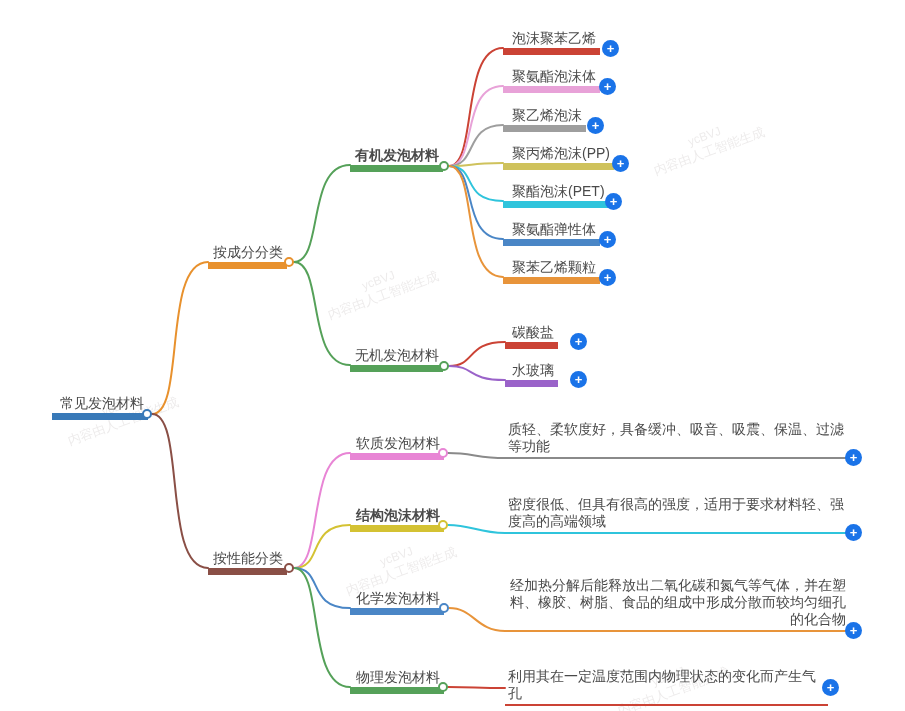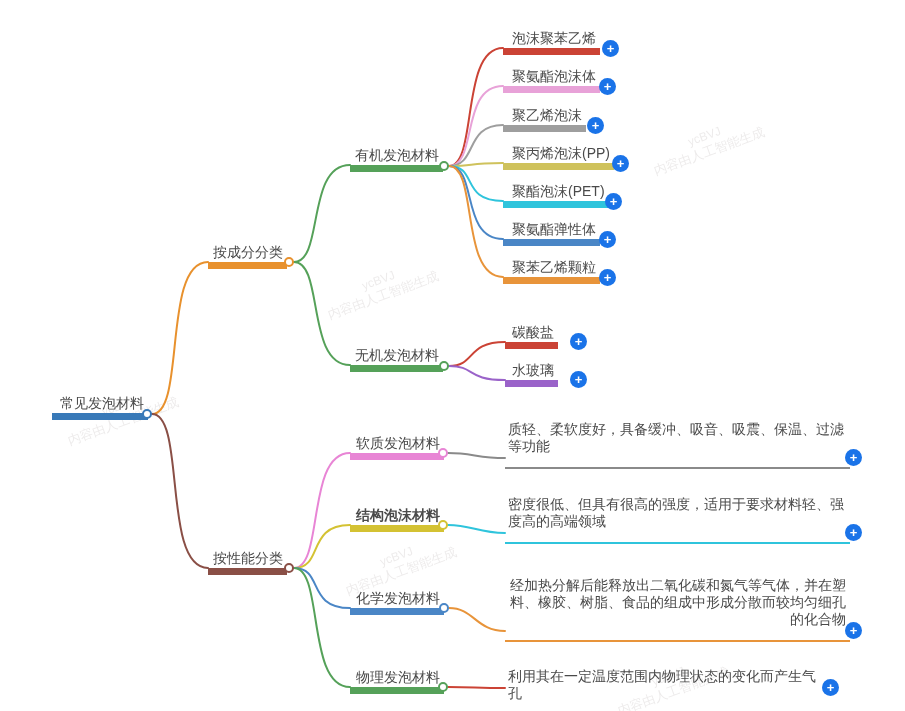--- a/index.html
+++ b/index.html
@@ -6,21 +6,21 @@
   #canvas{position:relative;width:905px;height:711px;background:#fff;overflow:hidden;
           font-family:"Liberation Sans","DejaVu Sans",sans-serif;color:#4a4a4a;}
   svg.edges{position:absolute;left:0;top:0;z-index:1;}
   .wm{position:absolute;z-index:0;transform:rotate(-20deg);color:rgba(125,115,115,0.14);
       font-size:13px;line-height:16px;white-space:nowrap;pointer-events:none;}
   .wm .l1{margin-left:42px;font-size:12px;}
   .node{position:absolute;z-index:2;font-size:14px;line-height:16px;white-space:nowrap;
         padding:0 4px 2px 5px;border-bottom:7px solid #a3a3a3;cursor:default;}
   .leaf{padding:0 4px 2px 9px;}
   .desc{position:absolute;z-index:2;font-size:14px;line-height:17px;
-        padding:0 4px 12px 3px;border-bottom:2px solid #888;}
+        padding:0 4px 2px 3px;border-bottom:2px solid #888;}
   .dot{position:absolute;z-index:3;width:6px;height:6px;border-radius:50%;
        background:#fff;border:2px solid #888;}
   .plus{position:absolute;z-index:3;width:17px;height:17px;border-radius:50%;
         background:#1a73e8;color:#fff;display:flex;align-items:center;justify-content:center;
         font-size:13px;font-weight:bold;line-height:17px;cursor:pointer;}
 </style>
 </head>
 <body>
 
 <div id="canvas">
@@ -59,21 +59,21 @@
 
   <div class="node" style="left:52px;top:395px;border-color:#3879b8;padding-left:8px;">常见发泡材料</div>
   <div class="dot" style="left:142px;top:409px;border-color:#3879b8;"></div>
 
   <div class="node" style="left:208px;top:244px;border-color:#e8912d;">按成分分类</div>
   <div class="dot" style="left:284px;top:257px;border-color:#e8912d;"></div>
 
   <div class="node" style="left:208px;top:550px;border-color:#8a4f46;">按性能分类</div>
   <div class="dot" style="left:284px;top:563px;border-color:#8a4f46;"></div>
 
-  <div class="node" style="left:350px;top:147px;border-color:#55a159;">有机发泡材料</div>
+  <div class="node" style="left:350px;top:147px;border-color:#55a159;font-weight:bold;">有机发泡材料</div>
   <div class="dot" style="left:439px;top:161px;border-color:#55a159;"></div>
 
   <div class="node" style="left:350px;top:347px;border-color:#55a159;">无机发泡材料</div>
   <div class="dot" style="left:439px;top:361px;border-color:#55a159;"></div>
 
   <div class="node leaf" style="left:503px;top:30px;border-color:#cb4335;">泡沫聚苯乙烯</div>
   <div class="plus" style="left:602px;top:40px;">
       <span>+</span>
     </div>
 

